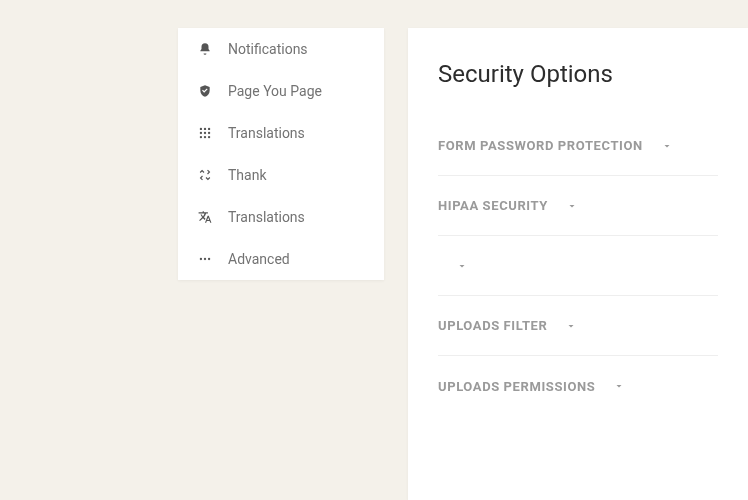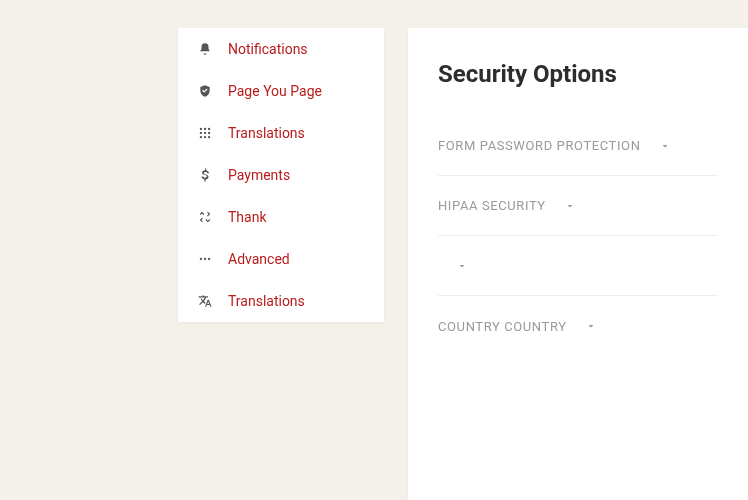--- a/index.html
+++ b/index.html
@@ -45,51 +45,51 @@
     display: inline-flex;
     align-items: center;
     justify-content: center;
     color: #555;
     flex-shrink: 0;
   }
   .sidebar-item .icon svg { width: 14px; height: 14px; fill: #555; }
   .sidebar-item .label {
     margin-left: 14px;
     font-size: 14px;
-    color: #b91c1c;
+    color: #737373;
   }
   .main {
     position: absolute;
     left: 408px;
     top: 28px;
     right: 0;
     bottom: 0;
     background: #ffffff;
     padding: 32px 30px 0 30px;
     box-shadow: 0 1px 3px rgba(0,0,0,0.05);
   }
   .main-title {
     font-size: 24px;
-    font-weight: 700;
+    font-weight: 400;
     color: #2d2d2d;
     margin-bottom: 28px;
   }
   .option-row {
     display: flex;
     align-items: center;
     height: 60px;
     border-bottom: 1px solid #eee;
     cursor: pointer;
   }
   .option-row:last-child { border-bottom: none; }
   .option-label {
     font-size: 13px;
     letter-spacing: 0.6px;
     color: #9a9a9a;
-    font-weight: 400;
+    font-weight: 700;
   }
   .chevron {
     margin-left: 18px;
     display: inline-flex;
     align-items: center;
   }
   .chevron svg { width: 12px; height: 12px; fill: #9a9a9a; }
 </style>
 </head>
 <body>
@@ -123,51 +123,43 @@
           <circle cx="5" cy="19" r="2"></circle>
           <circle cx="12" cy="19" r="2"></circle>
           <circle cx="19" cy="19" r="2"></circle>
         </svg>
     </span>
     <span class="label">Translations</span>
   </div>
   <div class="sidebar-item">
     <span class="icon">
       <svg viewBox="0 0 24 24">
-          <path d="M12 1v3c-3 0-5 1.7-5 4 0 2.5 2 3.5 5 4.2 2.5.6 3 1.2 3 2.3 0 1.2-1.2 2-3 2-1.8 0-3-.9-3-2H6c0 2.6 2.2 4.3 5 4.8V23h2v-3c3-.2 5-2 5-4.5 0-2.8-2.2-3.8-5-4.5-2.4-.6-3-1.2-3-2.2 0-1 1-1.8 3-1.8 1.7 0 2.8.8 3 2h3c-.2-2.5-2-4.3-5-4.8V1h-2z"></path>
-        </svg>
-    </span>
-    <span class="label">Payments</span>
-  </div>
-  <div class="sidebar-item">
-    <span class="icon">
-      <svg viewBox="0 0 24 24">
           <path d="M7 3l4 4-1.4 1.4L7 5.8 4.4 8.4 3 7l4-4zm10 0l4 4-4 4-1.4-1.4L18.2 7l-2.6-2.6L17 3zM3 17l4-4 1.4 1.4L5.8 17l2.6 2.6L7 21l-4-4zm14 4l-4-4 1.4-1.4 2.6 2.6 2.6-2.6L21 17l-4 4z"></path>
         </svg>
     </span>
     <span class="label">Thank</span>
+  </div>
+  <div class="sidebar-item">
+    <span class="icon">
+      <svg viewBox="0 0 24 24">
+          <path d="M12.9 15l-2.6-2.6c1.7-1.9 2.9-4 3.5-6.4H17V4h-7V2H8v2H1v2h10.2c-.6 1.8-1.5 3.5-2.7 5-0.8-1-1.5-2-2-3.1H4.3c.7 1.6 1.6 3.1 2.8 4.5L2 17.5 3.4 19 8.5 14l3 3 1.4-2zm5.6-5h-2L12 22h2l1.1-3h4.8l1.1 3h2l-4.5-12zm-2.6 7l1.6-4.3 1.6 4.3h-3.2z"></path>
+        </svg>
+    </span>
+    <span class="label">Translations</span>
   </div>
   <div class="sidebar-item">
     <span class="icon">
       <svg viewBox="0 0 24 24">
           <circle cx="5" cy="12" r="2"></circle>
           <circle cx="12" cy="12" r="2"></circle>
           <circle cx="19" cy="12" r="2"></circle>
         </svg>
     </span>
     <span class="label">Advanced</span>
   </div>
-  <div class="sidebar-item">
-    <span class="icon">
-      <svg viewBox="0 0 24 24">
-          <path d="M12.9 15l-2.6-2.6c1.7-1.9 2.9-4 3.5-6.4H17V4h-7V2H8v2H1v2h10.2c-.6 1.8-1.5 3.5-2.7 5-0.8-1-1.5-2-2-3.1H4.3c.7 1.6 1.6 3.1 2.8 4.5L2 17.5 3.4 19 8.5 14l3 3 1.4-2zm5.6-5h-2L12 22h2l1.1-3h4.8l1.1 3h2l-4.5-12zm-2.6 7l1.6-4.3 1.6 4.3h-3.2z"></path>
-        </svg>
-    </span>
-    <span class="label">Translations</span>
-  </div>
 </div>
 
 <div class="main">
   <h1 class="main-title">Security Options</h1>
 
   <div class="option-row">
     <span class="option-label">FORM PASSWORD PROTECTION</span>
     <span class="chevron">
       <svg viewBox="0 0 24 24">
           <path d="M7 10l5 5 5-5z"></path>
@@ -183,20 +175,28 @@
     </span>
   </div>
   <div class="option-row">
     <span class="chevron">
       <svg viewBox="0 0 24 24">
           <path d="M7 10l5 5 5-5z"></path>
         </svg>
     </span>
   </div>
   <div class="option-row">
-    <span class="option-label">COUNTRY COUNTRY</span>
+    <span class="option-label">UPLOADS FILTER</span>
+    <span class="chevron">
+      <svg viewBox="0 0 24 24">
+          <path d="M7 10l5 5 5-5z"></path>
+        </svg>
+    </span>
+  </div>
+  <div class="option-row">
+    <span class="option-label">UPLOADS PERMISSIONS</span>
     <span class="chevron">
       <svg viewBox="0 0 24 24">
           <path d="M7 10l5 5 5-5z"></path>
         </svg>
     </span>
   </div>
 </div>
 
 </body></html>

